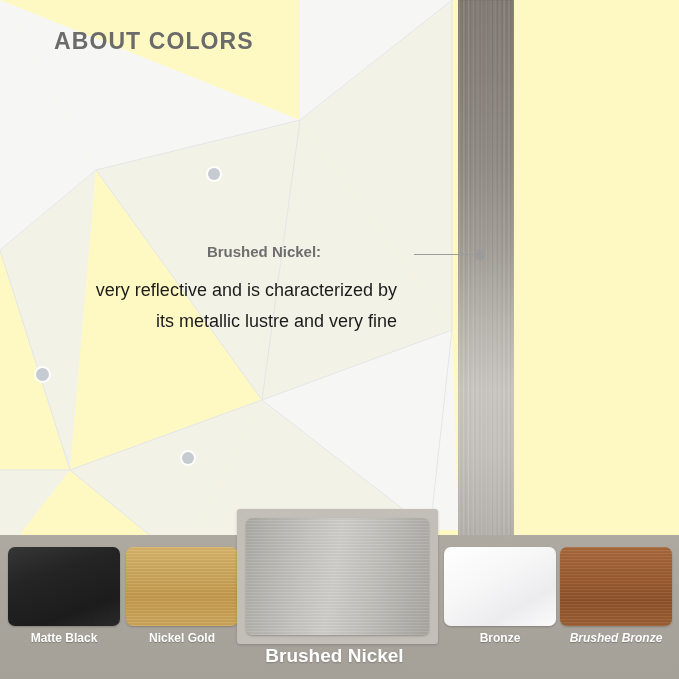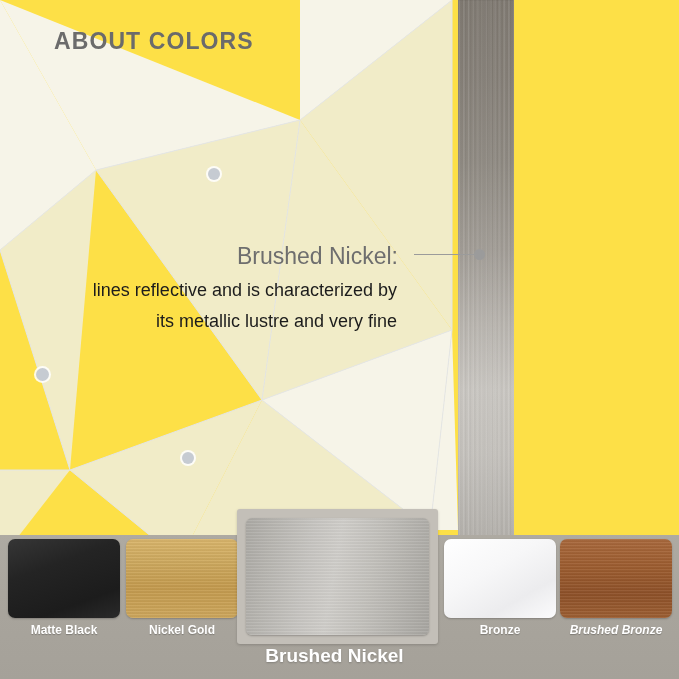--- a/index.html
+++ b/index.html
@@ -8,21 +8,21 @@
     background: #ffffff;
   }
   body {
     font-family: "Liberation Sans", sans-serif;
   }
   #page {
     position: relative;
     width: 679px;
     height: 679px;
     overflow: hidden;
-    background: #fde047;
+    background: #fef9c3;
   }
 
   
   #bg-poly {
     position: absolute;
     left: 0; top: 0;
     width: 679px; height: 679px;
     pointer-events: none;
   }
 
@@ -77,23 +77,23 @@
         rgba(255,255,255,0.00) 4.5px);
     opacity: .55;
   }
 
   
   #callout-title {
     position: absolute;
     left: 130px;
     top: 243px;
     width: 268px;
-    text-align: right;
-    font-size: 23px;
-    font-weight: normal;
+    text-align: center;
+    font-size: 15px;
+    font-weight: bold;
     color: #6e6e6e;
     white-space: nowrap;
   }
   #callout-body {
     position: absolute;
     left: 40px;
     top: 275px;
     width: 357px;
     text-align: right;
     font-size: 18px;
@@ -137,21 +137,21 @@
     position: absolute;
     left: 0;
     top: 535px;
     width: 679px;
     height: 144px;
     background: linear-gradient(180deg, #aeaaa2 0%, #a9a59d 40%, #a5a199 100%);
   }
 
   .swatch-cell {
     position: absolute;
-    top: 4px;
+    top: 12px;
   }
   .swatch-plate {
     width: 112px;
     height: 79px;
     border-radius: 7px;
     position: relative;
     overflow: hidden;
     box-shadow: 0 1px 2px rgba(0,0,0,0.22);
   }
   .swatch-label {
@@ -280,21 +280,21 @@
   <div id="heading">ABOUT COLORS</div>
 
   <div id="nickel-strip"></div>
 
   <div class="deco-dot" id="deco-dot-1"></div>
   <div class="deco-dot" id="deco-dot-2"></div>
   <div class="deco-dot" id="deco-dot-3"></div>
 
   <div id="callout-title">Brushed Nickel:</div>
   <div id="callout-body">
-    <span class="callout-line">lines reflective and is characterized by</span>
+    <span class="callout-line">very reflective and is characterized by</span>
     <span class="callout-line">its metallic lustre and very fine</span>
   </div>
   <div id="leader-line"></div>
   <div id="leader-dot"></div>
 
   <div id="palette-bar">
 
     <div class="swatch-cell" id="sw-matte-black">
       <div class="swatch-plate plate-black"></div>
       <div class="swatch-label">Matte Black</div>

